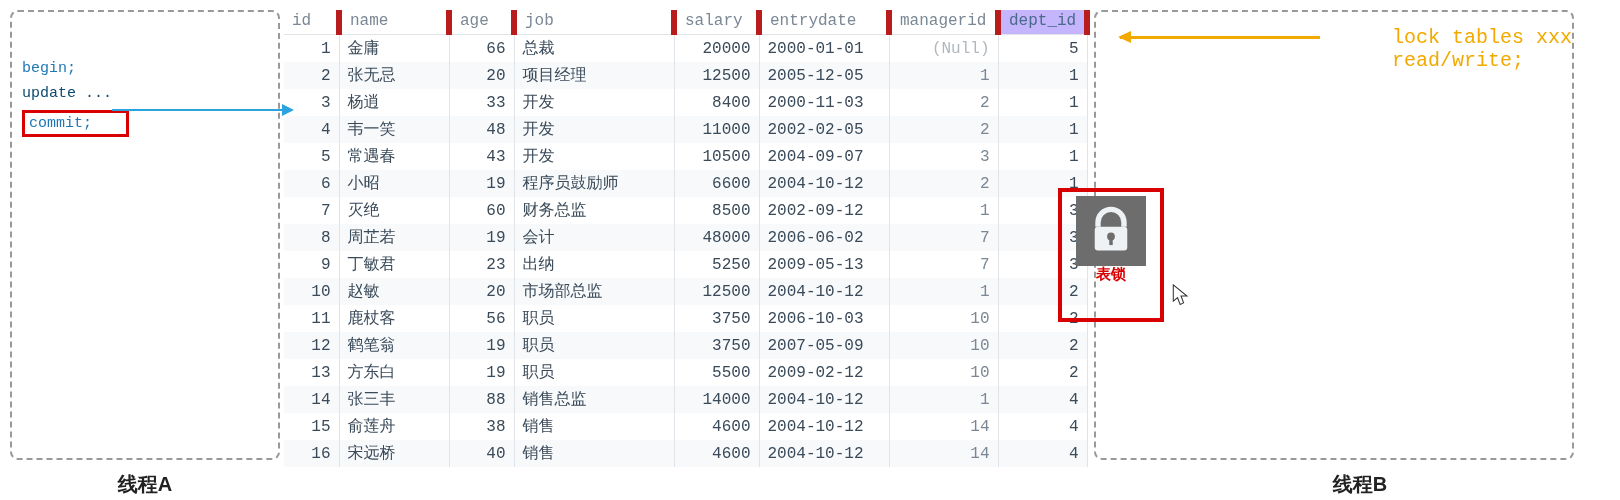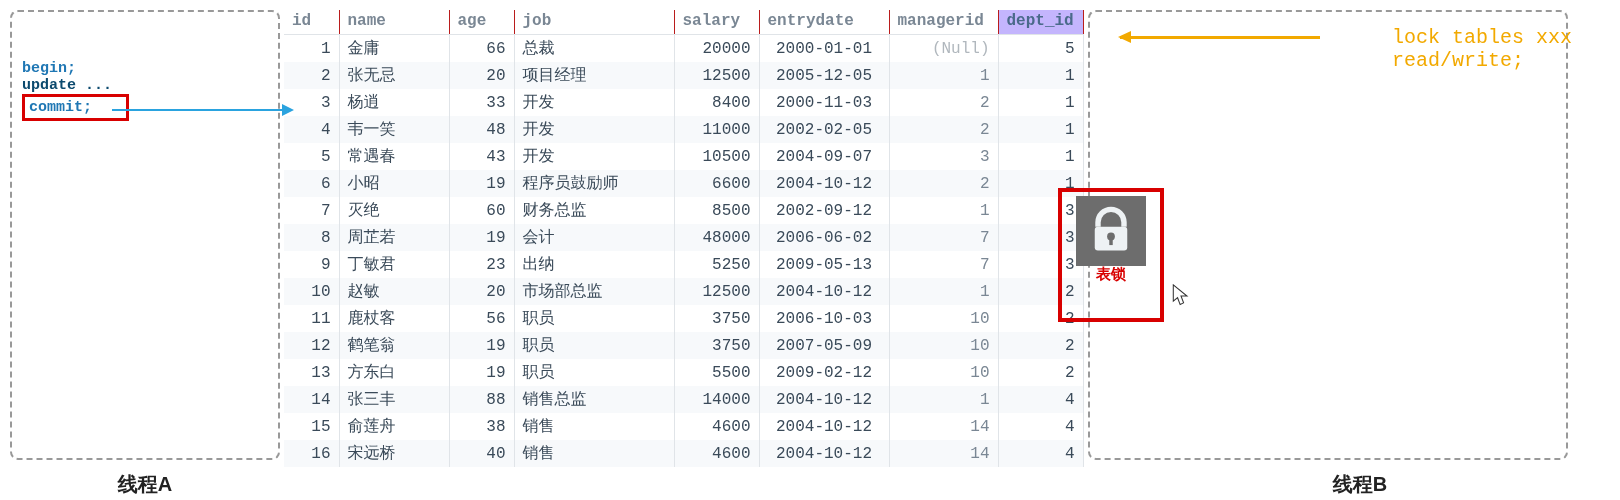--- a/index.html
+++ b/index.html
@@ -18,21 +18,21 @@
   .panel {
     border: 2px dashed #999;
     border-radius: 8px;
     padding: 8px 10px;
     height: 450px;
     position: relative;
   }
   .panel-a { width: 270px; margin-top: 0px; }
   .panel-b { width: 480px; margin-top: 0px; }
   .table-area { margin: 0 4px; }
-  .sql-line { margin: 0 0; font-family: "Courier New", monospace; font-weight: bold; }
+  .sql-line { margin: 8px 0; font-family: "Courier New", monospace; }
   .sql-begin { color: #1f77b4; margin-top: 40px;}
   .sql-update { color: #0c4a6e; display: flex; align-items: center; }
   .sql-commit { color: #1f77b4; }
   .commit-box {
     display: inline-block;
     padding: 2px 34px 2px 4px;
     border: 3px solid #d80000;
   }
   .arrow-blue {
     position: absolute;
@@ -52,39 +52,39 @@
     border-bottom: 6px solid transparent;
   }
   table.grid {
     border-collapse: collapse;
     font-family: "Courier New", monospace, "Microsoft YaHei";
     font-size: 16px;
     color: #3a4a59;
   }
   table.grid th {
     text-align: left;
-    font-weight: bold;
+    font-weight: normal;
     padding: 2px 8px 4px 8px;
     color: #7a8794;
     border-bottom: 1px solid #e0e4e8;
-    border-right: 1px solid #b91c1c;
+    border-right: 6px solid #b91c1c;
   }
   table.grid th.hl { background: #c4b5fd; color: #4a6a8a; }
   table.grid td {
     padding: 3px 8px;
     border-right: 1px solid #e0e4e8;
     white-space: nowrap;
   }
   table.grid tr:nth-child(even) td { background: #f7f9fb; }
   .col-id { text-align: right; width: 55px;}
   .col-name { text-align: left; width: 110px;}
   .col-age { text-align: right; width: 65px;}
   .col-job { text-align: left; width: 160px;}
   .col-salary { text-align: right; width: 85px;}
-  .col-entrydate { text-align: center; width: 130px;}
+  .col-entrydate { text-align: left; width: 130px;}
   .col-managerid { text-align: right; color:#7a8794; width: 109px; margin-left: 41px;}
   .col-deptid { text-align: right; width: 85px;}
   .null-val { color: #b0b7bd; }
   .thread-label { text-align: center; font-family: "Microsoft YaHei", sans-serif; font-size: 20px; color: #222; margin-top: 4px; font-weight: bold;}
   .label-a { width: 270px; }
   .label-b { width: 480px; }
   .arrow-yellow {
     position: absolute;
     left: 1120px;
     top: 36px;

